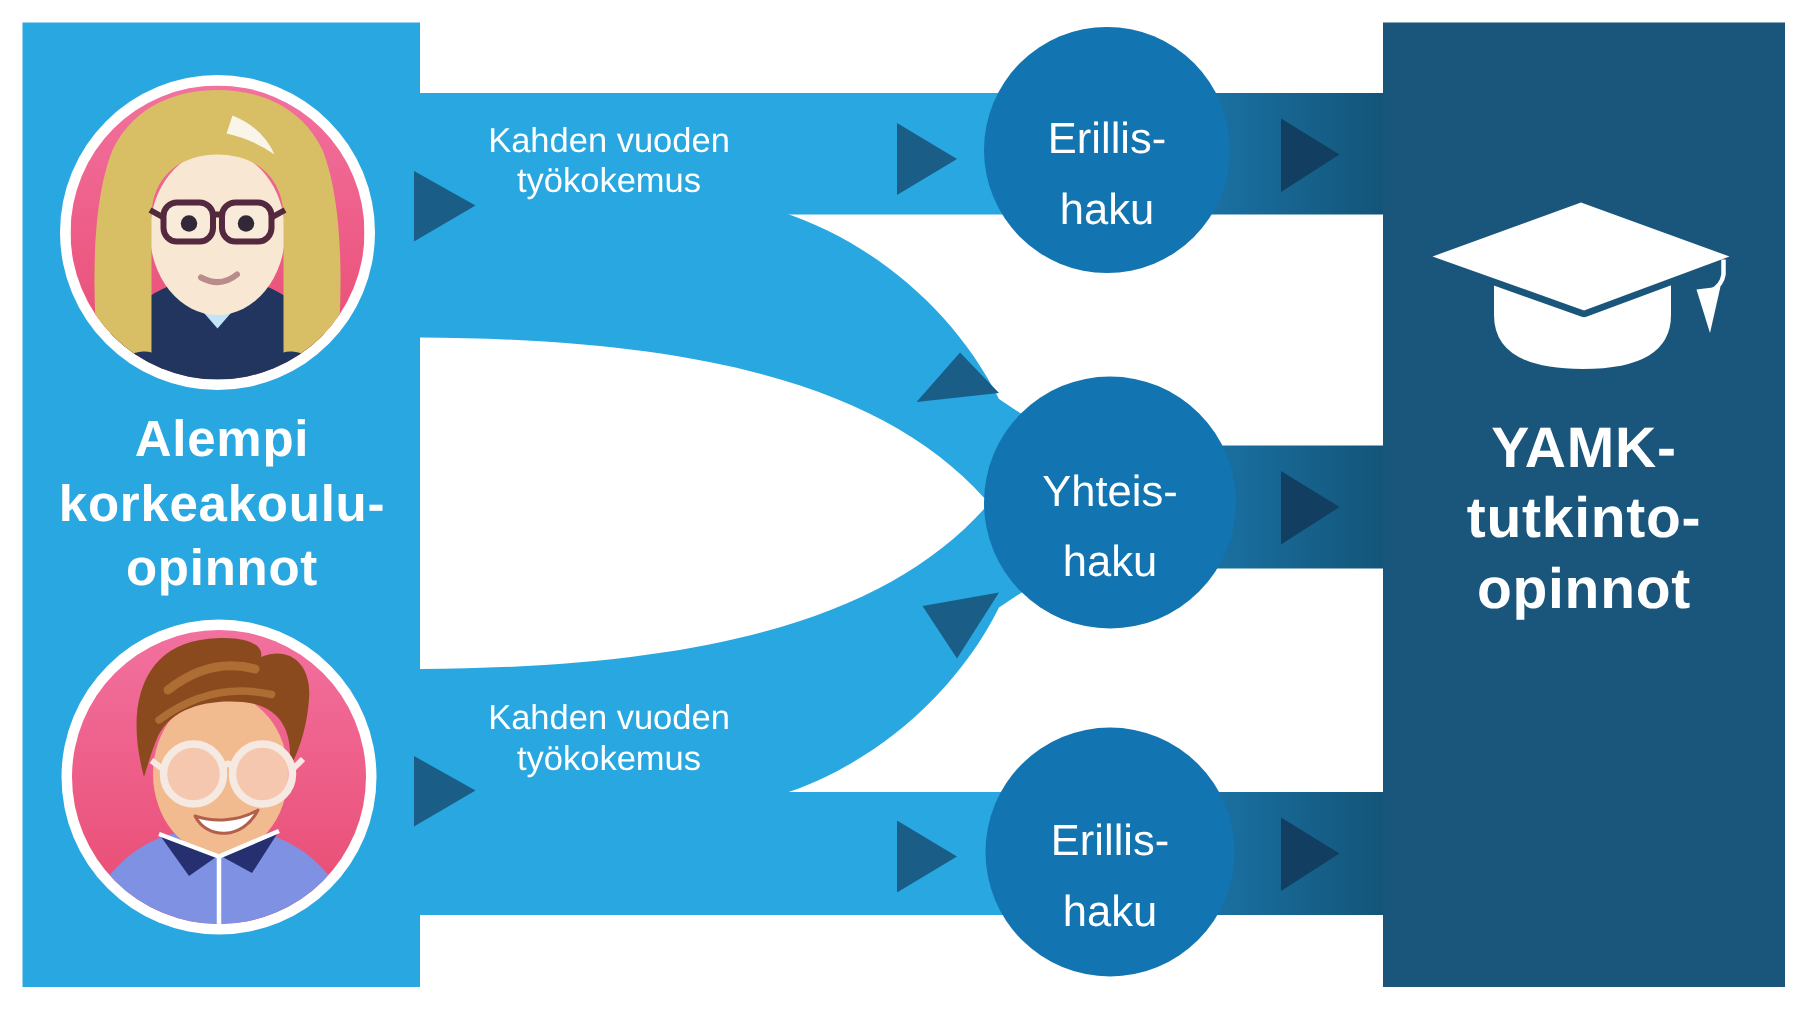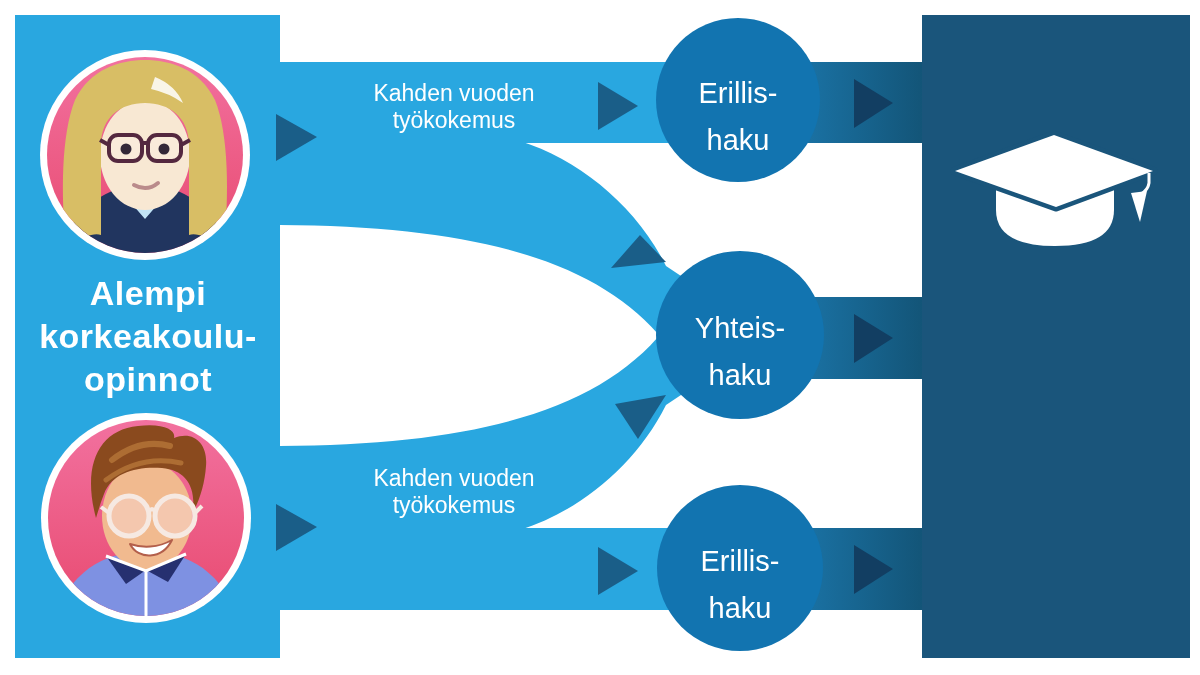--- a/index.html
+++ b/index.html
@@ -1,21 +1,21 @@
 <!DOCTYPE html>
 <html><head>
 <meta charset="utf-8">
 <style>
   html,body{margin:0;padding:0;background:#fff;}
   .stage{position:relative;width:1200px;height:675px;background:#ffffff;overflow:hidden;
          font-family:"Liberation Sans",sans-serif;}
   .stage svg{position:absolute;left:0;top:0;}
   .txt{position:absolute;transform:translateX(-50%);text-align:center;color:#ffffff;
        white-space:pre-line;pointer-events:none;}
-  .band-label{font-size:23px;line-height:27px;font-weight:400;margin-left:48px;}
+  .band-label{font-size:23px;line-height:27px;font-weight:400;}
   .circle-label{font-size:29px;line-height:47px;font-weight:400;}
   .panel-title-left{font-size:34px;line-height:43px;font-weight:800;letter-spacing:.5px;}
   .panel-title-right{font-size:38px;line-height:47px;font-weight:800;letter-spacing:.5px;}
 </style>
 </head>
 <body>
 
 <div class="stage">
 
 <svg width="1200" height="675" viewBox="0 0 1200 675">
@@ -127,13 +127,16 @@
   <div class="txt band-label" style="left:406px;top:465px;">Kahden vuoden
 työkokemus</div>
 
   <div class="txt circle-label" style="left:738px;top:70px;">Erillis-
 haku</div>
   <div class="txt circle-label" style="left:740px;top:305px;">Yhteis-
 haku</div>
   <div class="txt circle-label" style="left:740px;top:538px;">Erillis-
 haku</div>
 
+  <div class="txt panel-title-right" style="left:1056px;top:276px;">YAMK-
+tutkinto-
+opinnot</div>
 </div>
 
 </body></html>

